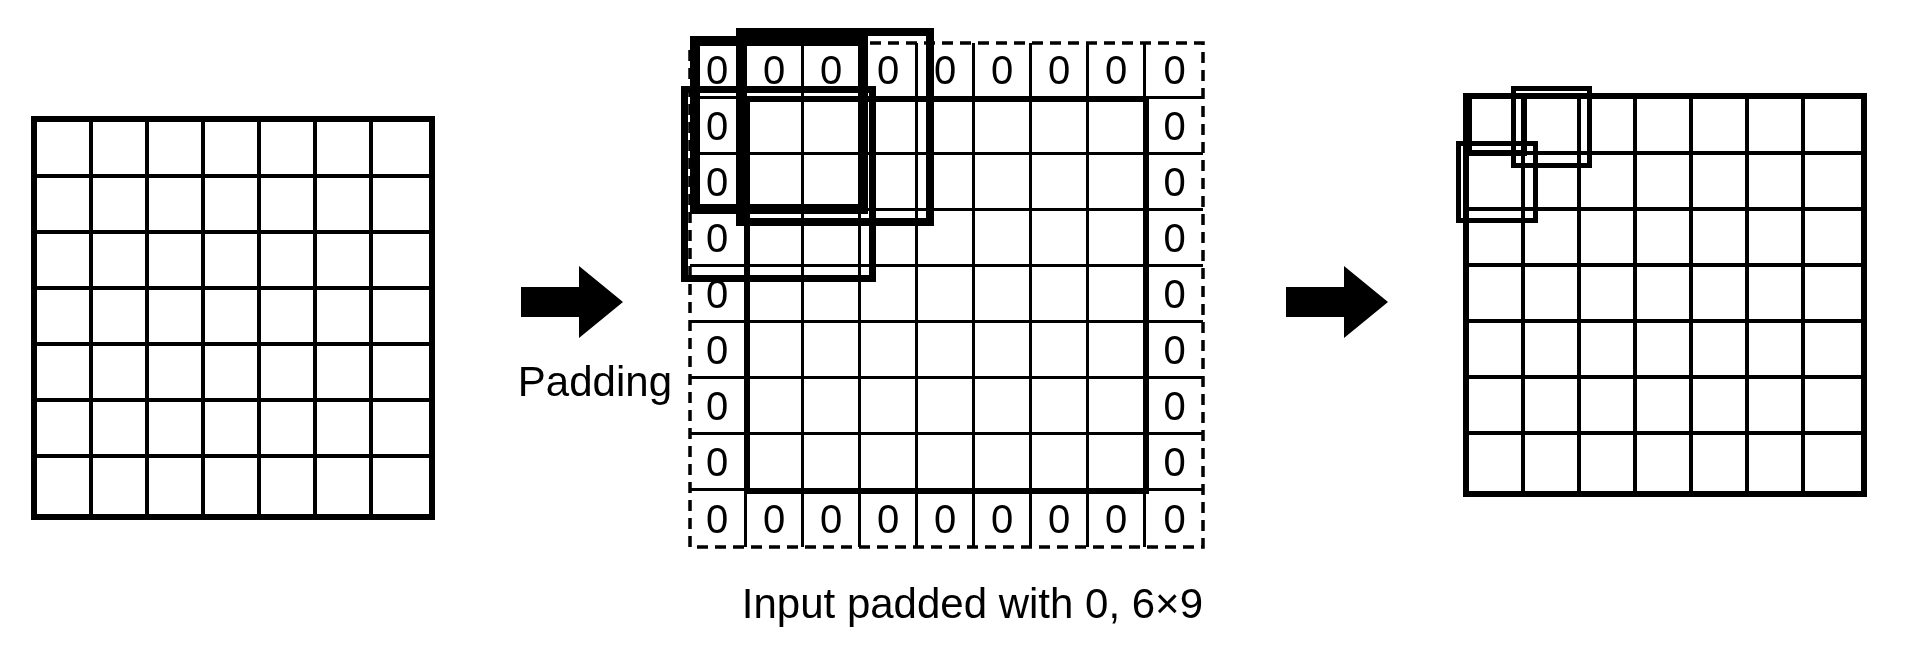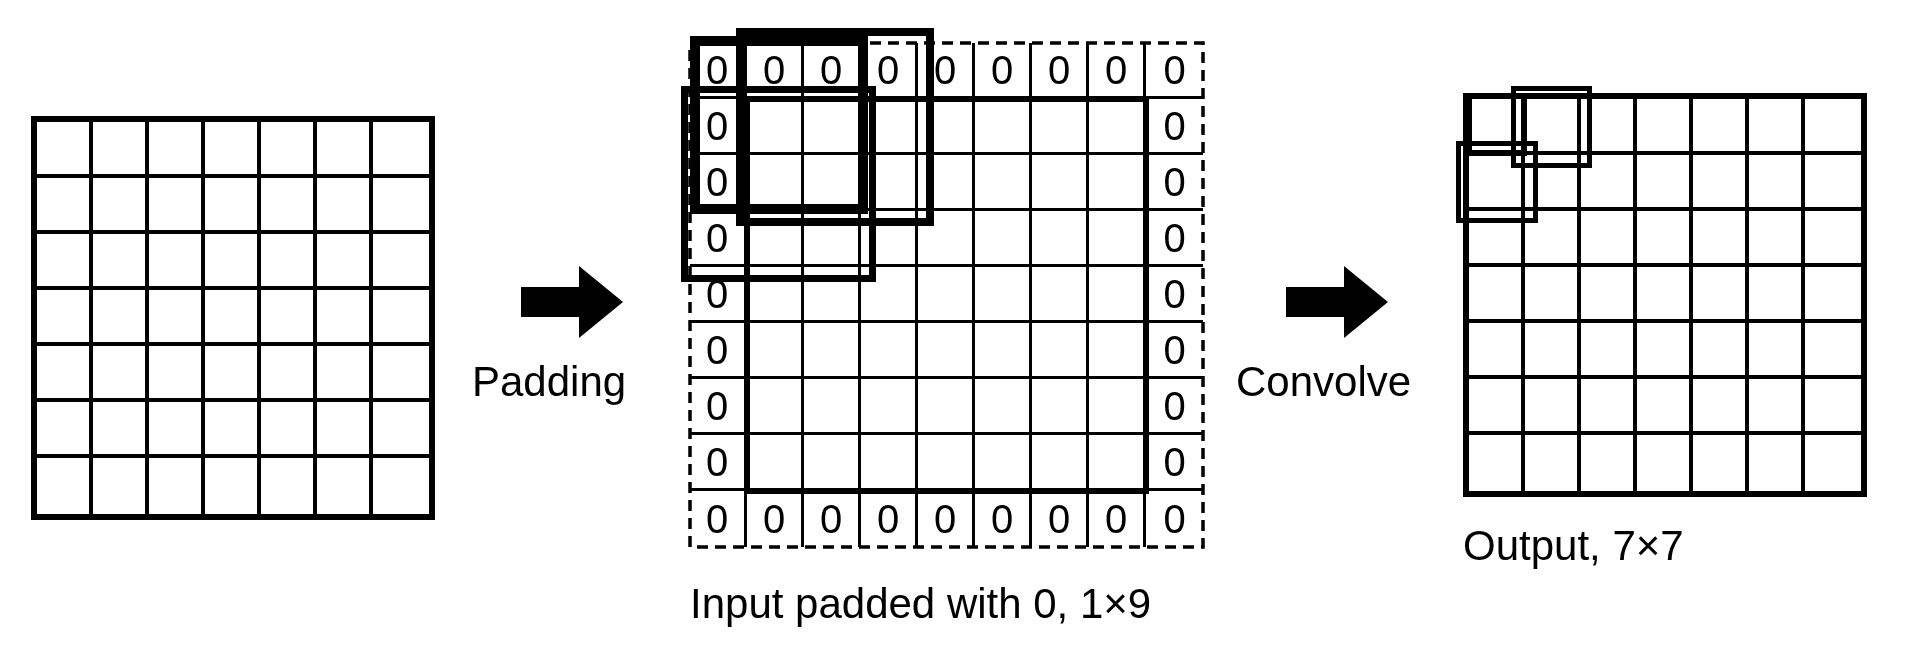--- a/index.html
+++ b/index.html
@@ -77,21 +77,21 @@
   
   #out-kernel-red   { left: 1466px; top: 93px;  width: 61px; height: 63px; border: 6px solid; }
   #out-kernel-green { left: 1511px; top: 86px;  width: 81px; height: 82px; border: 5px solid; }
   #out-kernel-blue  { left: 1456px; top: 141px; width: 82px; height: 82px; border: 5px solid; }
 
   
   .caption {
     position: absolute;
     font-size: 42px;
     line-height: 1.15;
-    text-align: left;
+    text-align: right;
     white-space: nowrap;
     color: var(--stroke, #000);
   }
   #input-label   { left: 31px;   top: 538px; width: 404px; }
   #padded-label  { left: 690px;  top: 580px; width: 513px; }
   #output-label  { left: 1463px; top: 522px; width: 404px; }
   #padding-label  { left: 472px;  top: 358px; width: 200px; }
   #convolve-label { left: 1236px; top: 358px; width: 200px; }
 
   
@@ -246,26 +246,25 @@
     </div>
   <svg id="padded-dashed-outline" width="517" height="508" viewBox="0 0 517 508">
     <rect x="2" y="2" width="513" height="504" fill="none" stroke="currentColor" stroke-width="3.5" stroke-dasharray="11 7"></rect>
   </svg>
   <div id="padded-inner-border"></div>
 
   <div id="pad-kernel-green" class="kernel-box kernel-green"></div>
   <div id="pad-kernel-red" class="kernel-box kernel-red"></div>
   <div id="pad-kernel-blue" class="kernel-box kernel-blue"></div>
 
-  <div id="padded-label" class="caption">Input padded with 0, 1×9</div>
+  <div id="padded-label" class="caption">Input padded with 0, 6×9</div>
 
   <svg id="convolve-arrow" class="arrow" width="102" height="74" viewBox="0 0 102 74">
     <polygon points="0,22 58,22 58,1 102,37 58,73 58,52 0,52" fill="currentColor"></polygon>
   </svg>
-  <div id="convolve-label" class="caption">Convolve</div>
 
   <div id="output-grid" class="grid solid-grid">
       <div class="cell"></div>
       <div class="cell"></div>
       <div class="cell"></div>
       <div class="cell"></div>
       <div class="cell"></div>
       <div class="cell"></div>
       <div class="cell last-col"></div>
       <div class="cell"></div>
@@ -309,15 +308,14 @@
       <div class="cell last-row"></div>
       <div class="cell last-row"></div>
       <div class="cell last-row"></div>
       <div class="cell last-col last-row"></div>
     </div>
 
   <div id="out-kernel-red" class="kernel-box kernel-red"></div>
   <div id="out-kernel-green" class="kernel-box kernel-green"></div>
   <div id="out-kernel-blue" class="kernel-box kernel-blue"></div>
 
-  <div id="output-label" class="caption">Output, 7×7</div>
 
 </div>
 
 </body></html>

